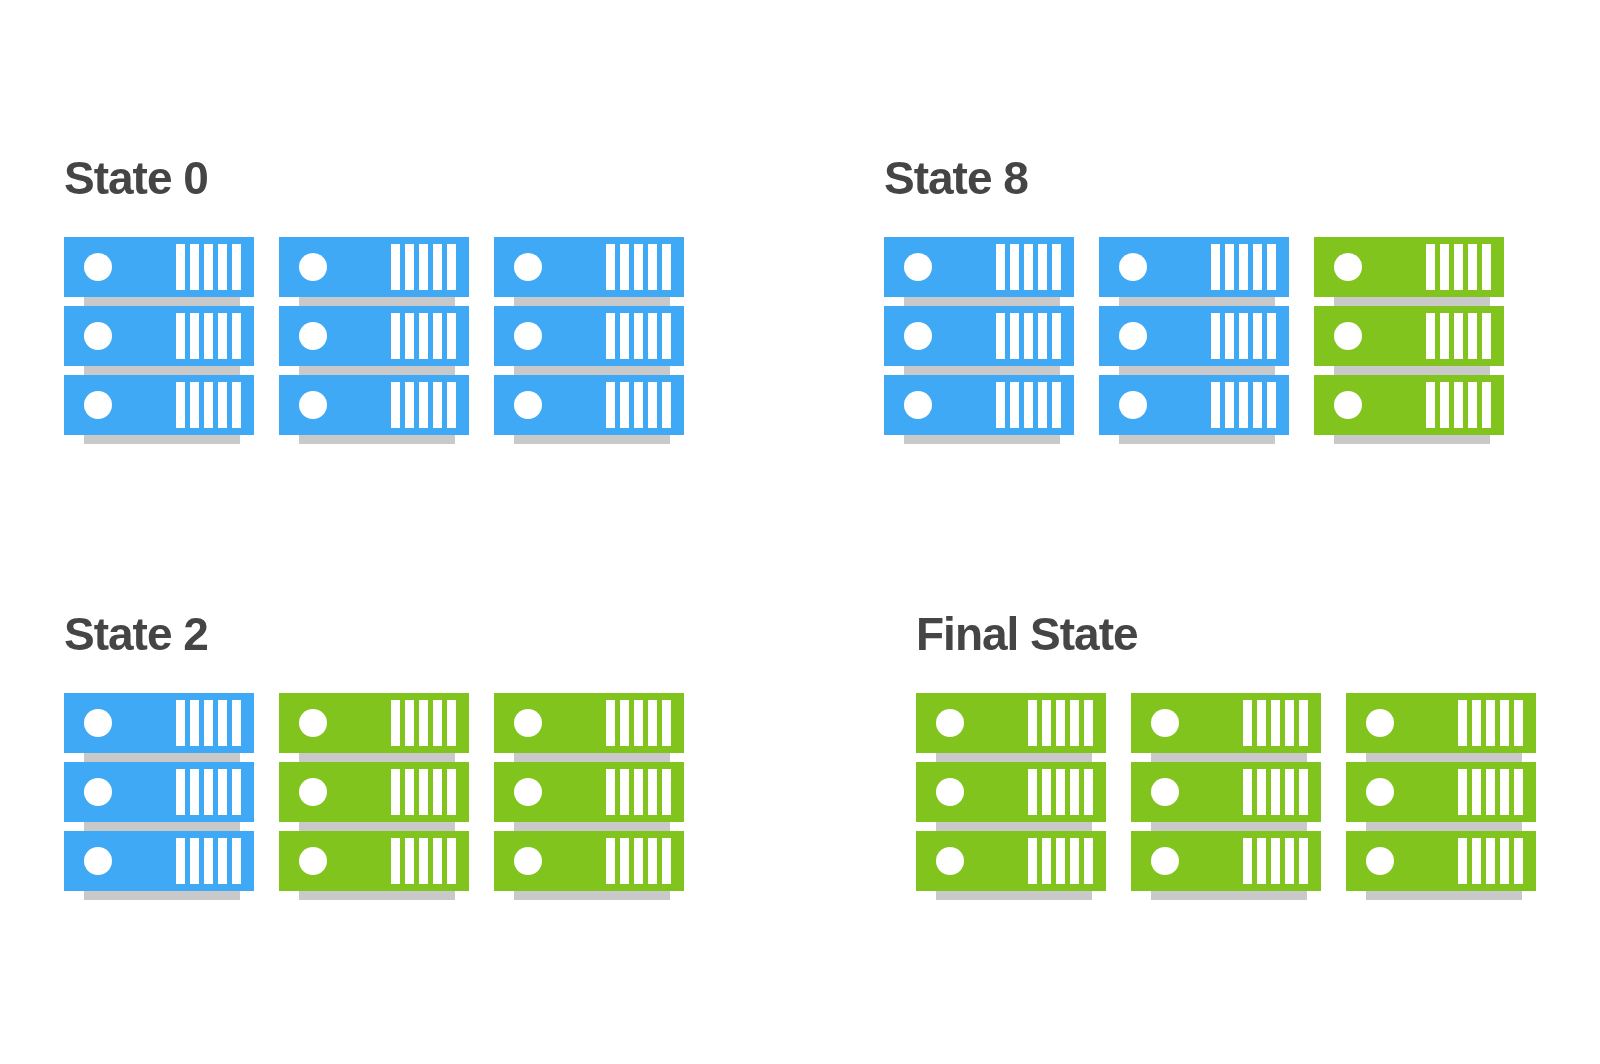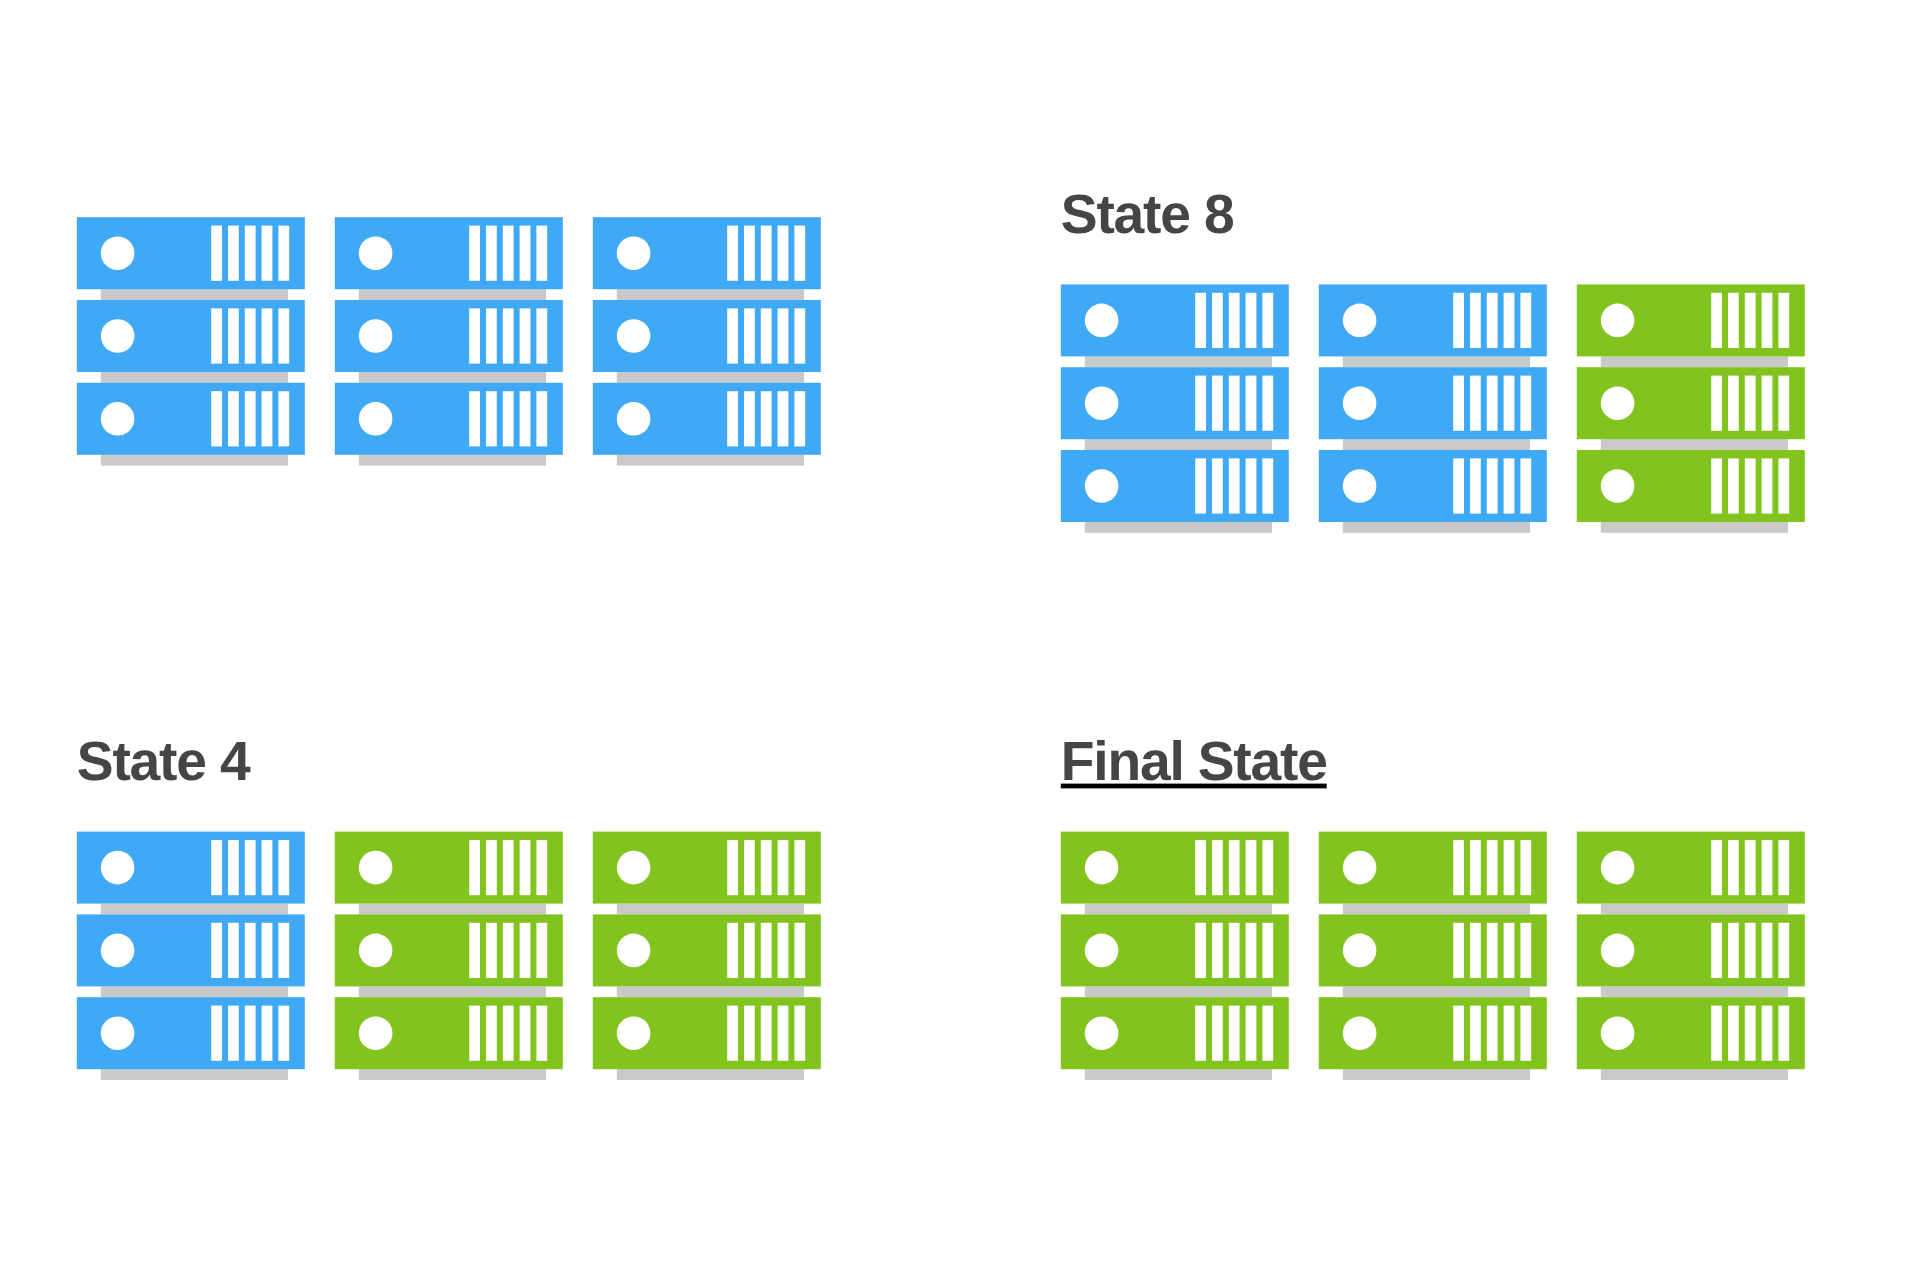--- a/index.html
+++ b/index.html
@@ -15,21 +15,21 @@
     background: #ffffff;
     overflow: hidden;
   }
   .quadrant {
     position: absolute;
     width: 660px;
   }
   .q0 { left: 64px;  top: 150px; }
   .q1 { left: 884px; top: 150px; }
   .q2 { left: 64px;  top: 606px; }
-  .q3 { left: 884px; top: 606px; text-decoration: underline; }
+  .q3 { left: 916px; top: 606px; }
   .title {
     margin: 0;
     font-weight: 700;
     font-size: 46px;
     line-height: 56px;
     letter-spacing: -1px;
     color: var(--title-color, #454545);
   }
   .racks {
     display: flex;
@@ -76,20 +76,21 @@
     margin-left: 20px;
     background: var(--shadow-color, #c9c9c9);
   }
 </style>
 </head>
 <body style="background: rgb(255, 255, 255);">
 
 <div class="canvas">
 
   <section class="quadrant q0">
+    <h2 class="title">State 0</h2>
     <div class="racks">
         <div class="rack">
           <div class="unit">
             <div class="server" style="background: rgb(63, 169, 245);">
               <span class="led"></span>
               <span class="vents">
                 <i class="bar"></i>
                 <i class="bar"></i>
                 <i class="bar"></i>
                 <i class="bar"></i>
@@ -333,21 +334,21 @@
                 <i class="bar"></i>
               </span>
             </div>
             <div class="shadow"></div>
           </div>
         </div>
       </div>
   </section>
 
   <section class="quadrant q2">
-    <h2 class="title">State 4</h2>
+    <h2 class="title">State 2</h2>
     <div class="racks">
         <div class="rack">
           <div class="unit">
             <div class="server" style="background: rgb(63, 169, 245);">
               <span class="led"></span>
               <span class="vents">
                 <i class="bar"></i>
                 <i class="bar"></i>
                 <i class="bar"></i>
                 <i class="bar"></i>

